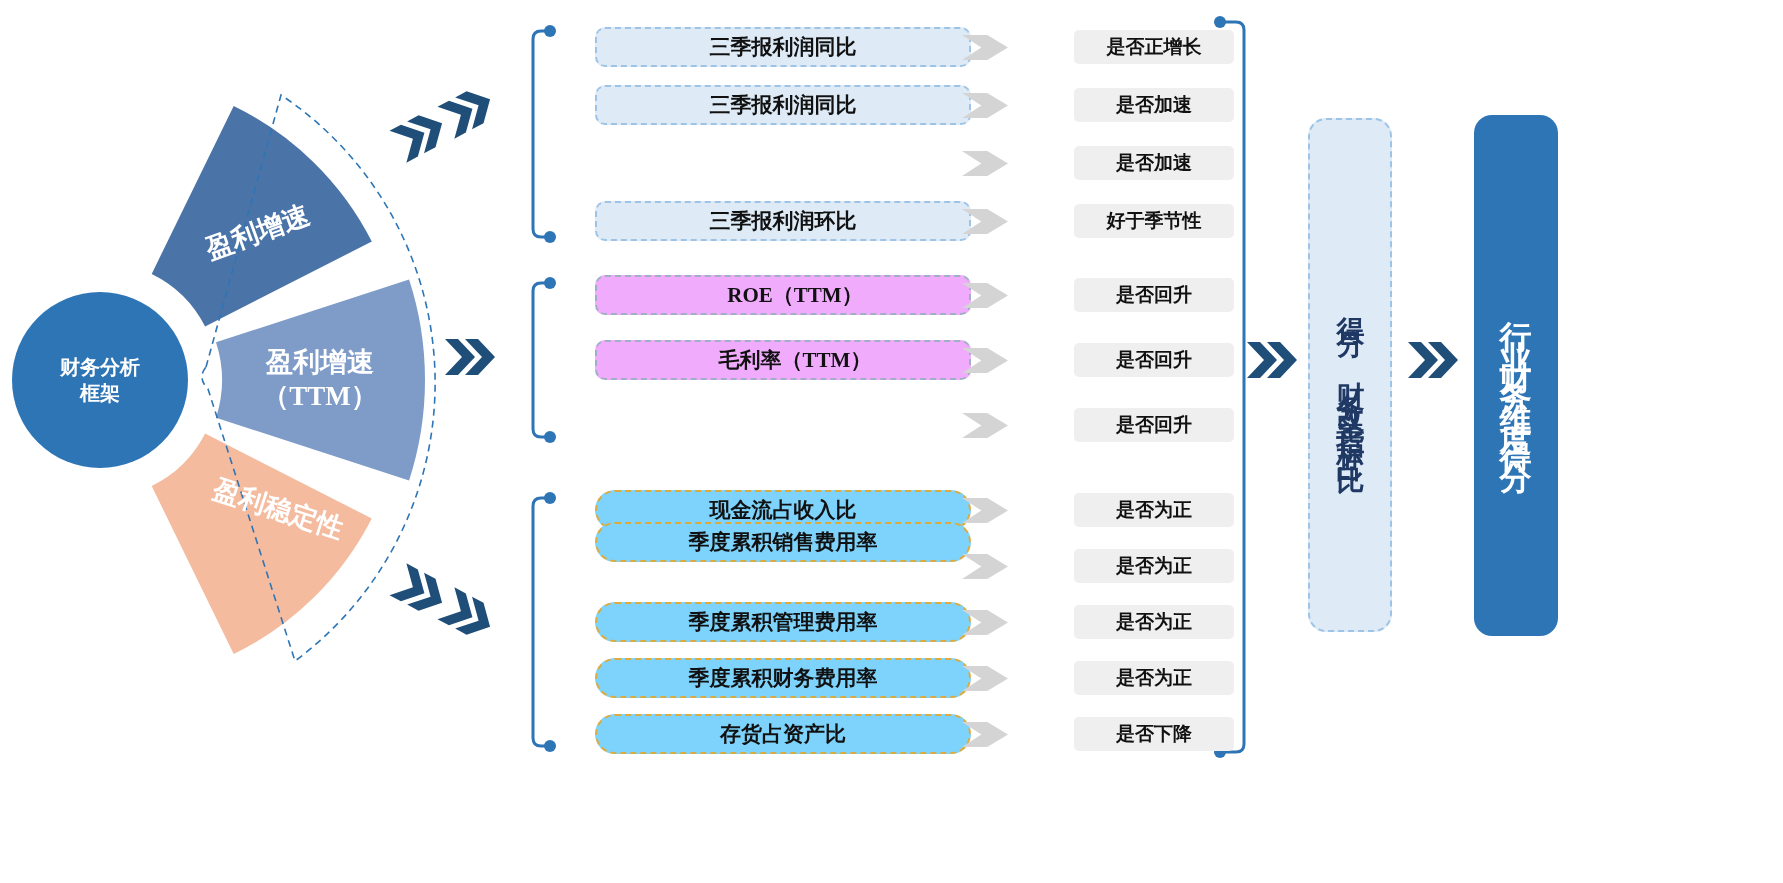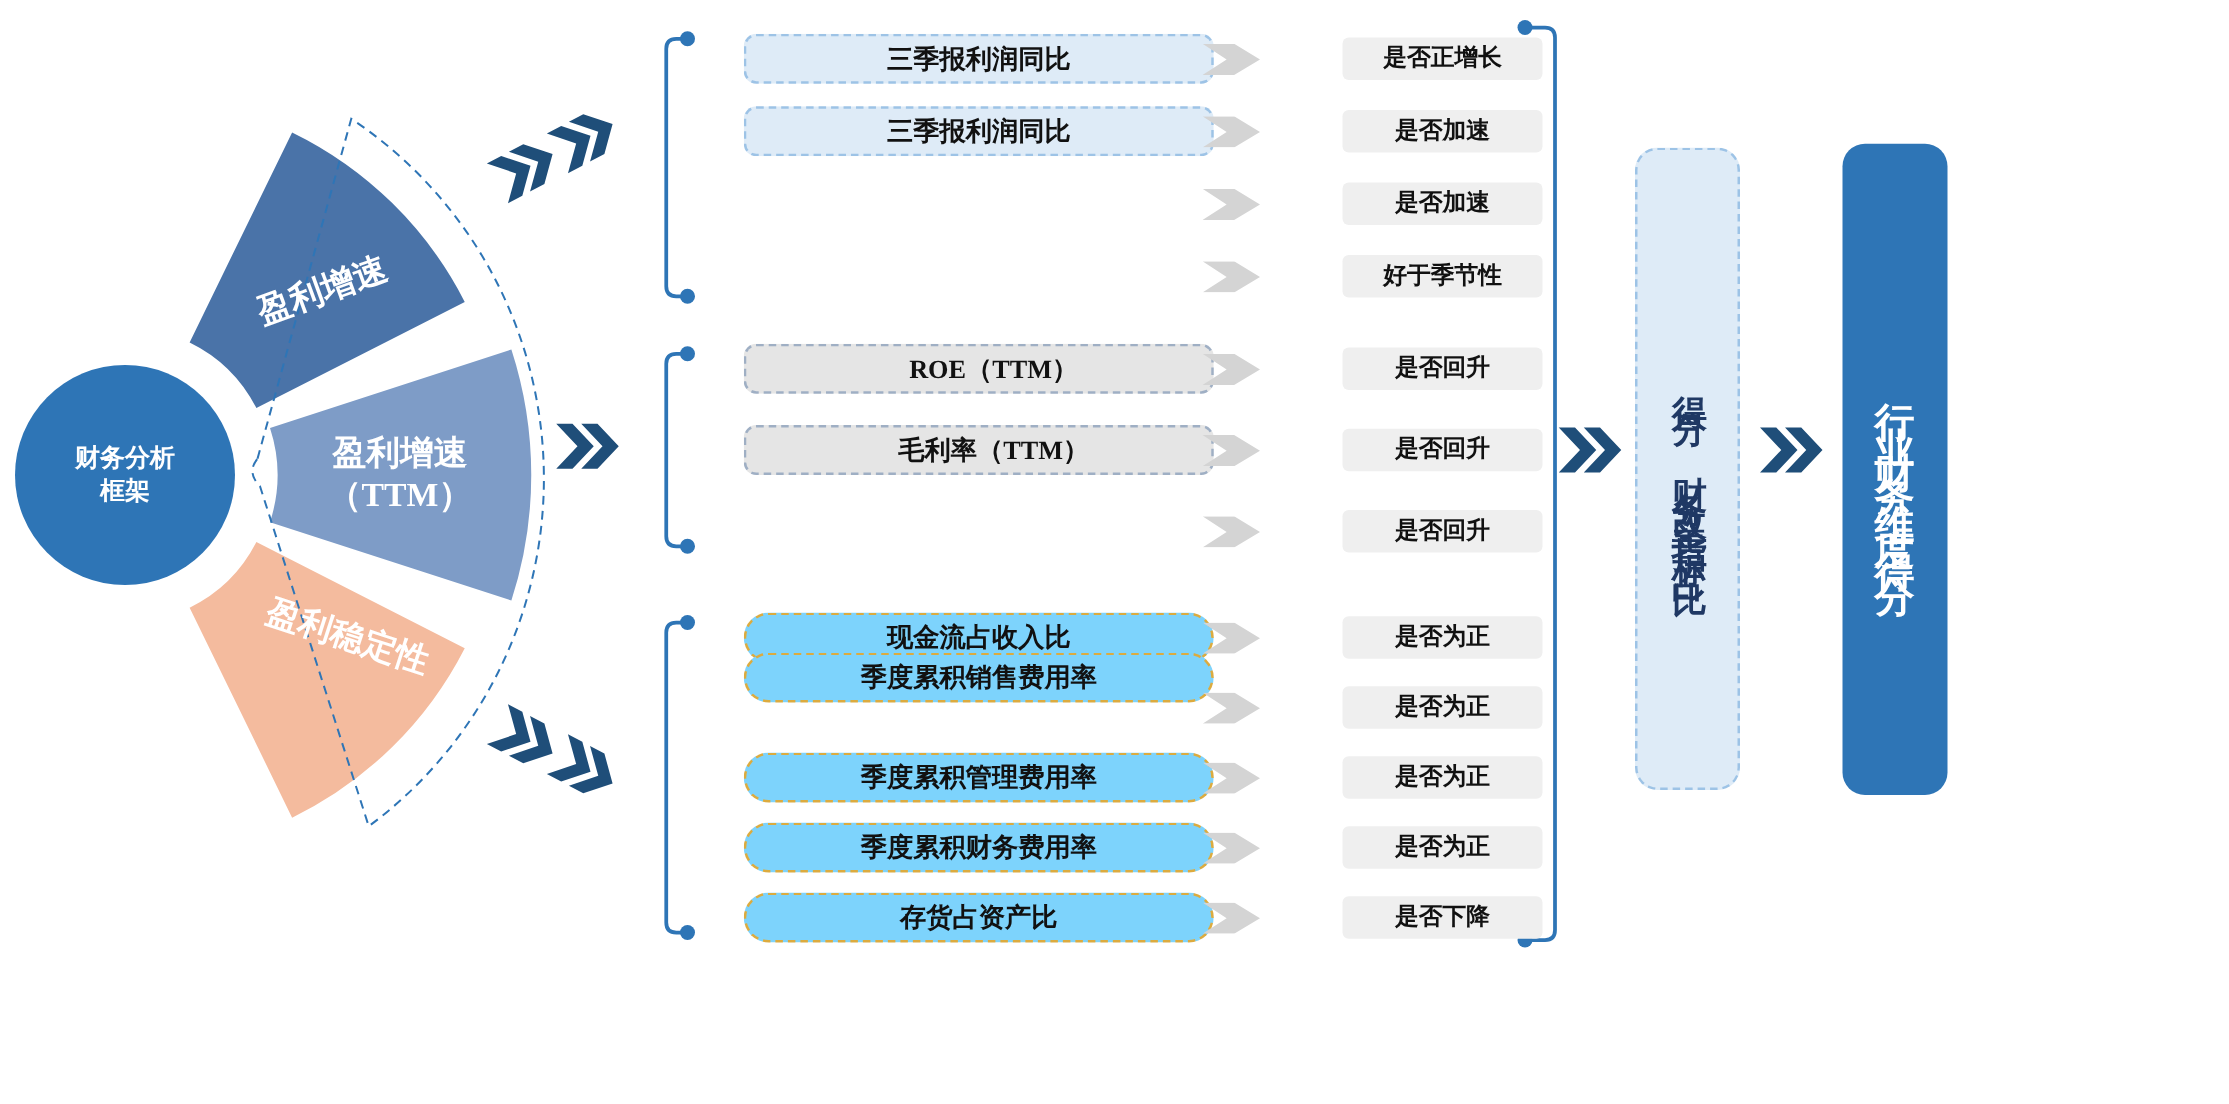--- a/index.html
+++ b/index.html
@@ -7,21 +7,21 @@
   body { font-family:"Liberation Serif","DejaVu Serif",serif; }
   #canvas { position:relative; width:1783px; height:883px; background:#ffffff; overflow:hidden; }
   #deco { position:absolute; left:0; top:0; }
 
   .metric {
     position:absolute; left:562px; width:376px; height:40px;
     line-height:36px; text-align:center; font-size:21px; font-weight:bold; color:#111;
     border-radius:10px; border:2px dashed transparent;margin-left:33px;
   }
   .metric.blue   { background:#DEEBF7; border-color:#9DC3E6; }
-  .metric.gray   { background:#e5e5e5; border-color:#9FAFC4;padding-left:24px; }
+  .metric.gray   { background:#f0abfc; border-color:#9FAFC4;padding-left:24px; }
   .metric.yellow { background:#7dd3fc; border-color:#DCAB3F;border-radius:20px; }
 
   .flow-arrow {
     position:absolute; left:962px; width:46px; height:25px; background:#D4D4D4;
     clip-path:polygon(0 0,55% 0,100% 50%,55% 100%,0 100%,42% 50%);
   }
 
   .result {
     position:absolute; left:1034px; width:160px; height:34px; line-height:34px;
     text-align:center; font-size:19px; font-weight:bold; color:#111;
@@ -114,20 +114,21 @@
   <div class="flow-arrow" style="top:35px"></div>
   <div class="result" style="top:30px">是否正增长</div>
 
   <div class="metric blue" style="top:85px">三季报利润同比</div>
   <div class="flow-arrow" style="top:93px"></div>
   <div class="result" style="top:88px">是否加速</div>
 
   <div class="flow-arrow" style="top:151px"></div>
   <div class="result" style="top:146px">是否加速</div>
 
+  <div class="metric blue" style="top:201px">三季报利润环比</div>
   <div class="flow-arrow" style="top:209px"></div>
   <div class="result" style="top:204px">好于季节性</div>
 
   <div class="metric gray" style="top:275px">ROE（TTM）</div>
   <div class="flow-arrow" style="top:283px"></div>
   <div class="result" style="top:278px">是否回升</div>
 
   <div class="metric gray" style="top:340px">毛利率（TTM）</div>
   <div class="flow-arrow" style="top:348px"></div>
   <div class="result" style="top:343px">是否回升</div>

